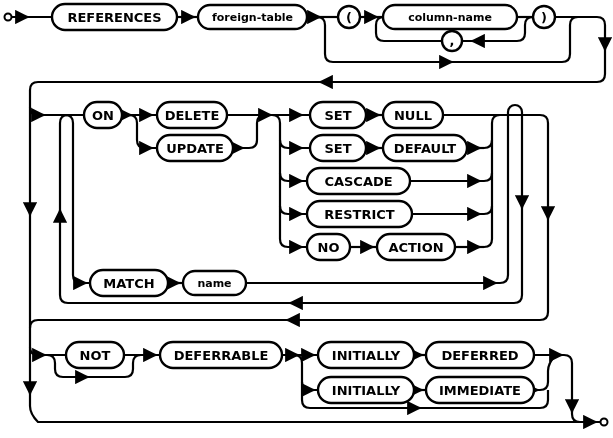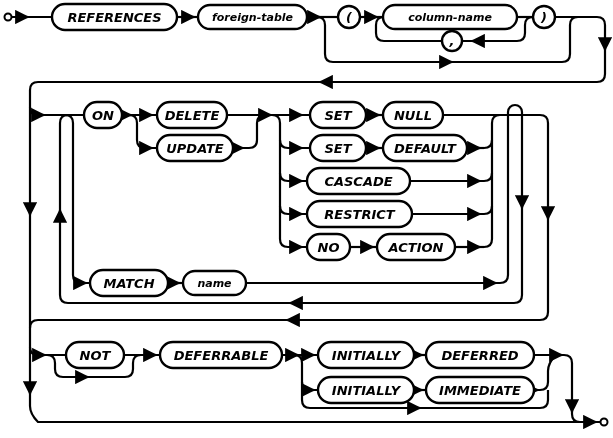--- a/index.html
+++ b/index.html
@@ -1,16 +1,16 @@
 <!DOCTYPE html>
 <html><head>
 <meta charset="utf-8">
 <style>
   html,body{margin:0;padding:0;background:#ffffff;}
-  .stage{width:613px;height:438px;background:#ffffff;overflow:hidden;font-style:italic;}
+  .stage{width:613px;height:438px;background:#ffffff;overflow:hidden;}
   svg{display:block;}
   .rail{fill:none;stroke:#000;stroke-width:2.2;stroke-linecap:butt;}
   .node{fill:#fff;stroke:#000;stroke-width:2.4;}
   .term-circ{fill:#fff;stroke:#000;stroke-width:2;}
   .kw{font-family:"DejaVu Sans","Liberation Sans",sans-serif;font-weight:bold;font-size:13px;fill:#000;text-anchor:middle;}
   .nt{font-family:"DejaVu Sans","Liberation Sans",sans-serif;font-weight:bold;font-size:11px;fill:#000;text-anchor:middle;}
   .pn{font-family:"DejaVu Sans","Liberation Sans",sans-serif;font-weight:bold;font-size:13px;fill:#000;text-anchor:middle;}
 </style>
 </head>
 <body>

